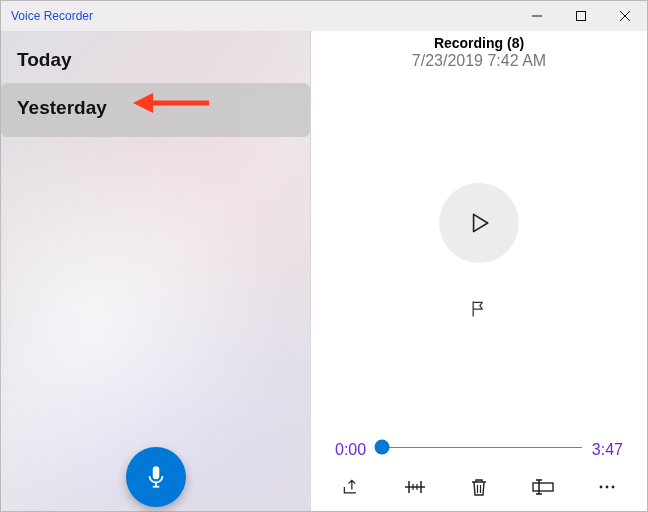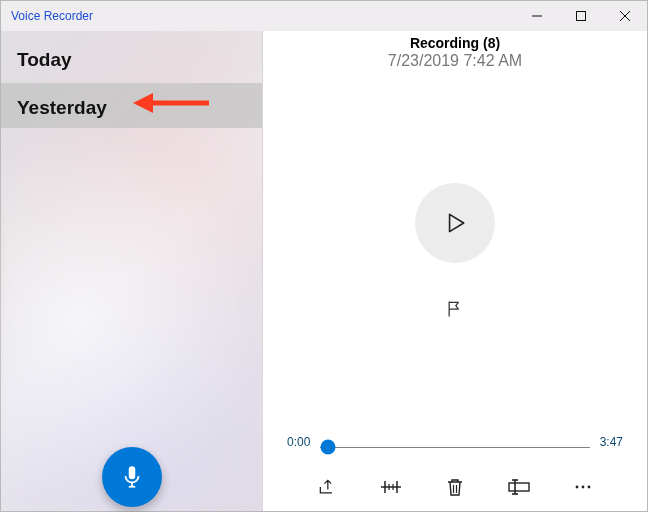--- a/index.html
+++ b/index.html
@@ -11,42 +11,42 @@
   .titlebar {
     height: 30px; display: flex; align-items: center; justify-content: space-between;
     padding-left: 10px; font-size: 12px; color: #1d4ed8;
     background: rgba(230,225,230,0.6);
   }
   .win-controls { display: flex; }
   .win-btn { width: 44px; height: 30px; display:flex; align-items:center; justify-content:center; color:#111; }
   .win-btn svg { stroke:#111; }
   .body { flex:1; display:flex; min-height:0; }
   .sidebar {
-    width: 262px; position:relative;
+    width: 310px; position:relative;
     background: linear-gradient(135deg, #e0dde4 0%, #e6e0e4 30%, #eceaed 50%, #e7e3e9 70%, #e2dde4 100%);
     border-right: 1px solid rgba(0,0,0,0.05);
     display:flex; flex-direction:column;
   }
   .sidebar::before{
     content:""; position:absolute; inset:0;
     background:
       radial-gradient(circle at 30% 60%, rgba(255,255,255,0.6), transparent 55%),
       radial-gradient(circle at 70% 30%, rgba(255,200,200,0.25), transparent 50%),
       radial-gradient(circle at 50% 85%, rgba(200,200,255,0.25), transparent 55%);
     filter: blur(6px);
     pointer-events:none;
   }
   .section-header {
     position:relative; z-index:1;
     font-size:19px; font-weight:700; color:#111;
     padding: 18px 16px 12px 16px;
   }
   .section-header.selected {
     background: rgba(195,195,195,0.75);
-    padding-top:14px; padding-bottom:9px;
+    padding-top:14px; padding-bottom:18px;border-radius:6px;
   }
   .instr-arrow {
     position:absolute; left:130px; top:6px; z-index:2; display:flex; align-items:center;
   }
   .instr-arrow svg { display:block; }
   .record-btn {
     position:absolute; bottom:4px; left:50%; transform:translateX(-50%);
     width:60px; height:60px; border-radius:50%; background:#0078d7;
     display:flex; align-items:center; justify-content:center;
     box-shadow:0 4px 10px rgba(0,0,0,0.25);
@@ -58,22 +58,22 @@
   .rec-title-block { text-align:center; margin-top:4px; }
   .rec-title { font-size:14px; font-weight:600; color:#000; }
   .rec-sub { font-size:16px; color:#777; margin-top:1px; }
   .play-area { flex:1; display:flex; flex-direction:column; align-items:center; justify-content:center; gap:32px; }
   .play-btn {
     width:80px; height:80px; border-radius:50%; background:#ececec;
     display:flex; align-items:center; justify-content:center;
   }
   .flag-btn { width:28px; height:28px; display:flex; align-items:center; justify-content:center; color:#333; }
   .timeline-row {
-    display:flex; align-items:flex-start; gap:10px; padding: 0 24px 6px 24px;
-    font-size:12px; color:#0c4a6e;
+    display:flex; align-items:flex-end; gap:10px; padding: 0 24px 6px 24px;
+    font-size:16px; color:#6d28d9;
   }
   .track { flex:1; height:24px; position:relative; }
   .track-line { position:absolute; left:0; right:0; top:50%; height:1px; background:#808080; }
   .track-knob { position:absolute; top:50%; transform:translate(-50%,-50%); width:15px; height:15px; border-radius:50%; background:#0078d7; }
   .toolbar {
     display:flex; align-items:center; justify-content:center; gap:40px;
     padding:10px 0 12px 0;
   }
   .tb-btn { width:24px; height:24px; display:flex; align-items:center; justify-content:center; color:#222; }
   .tb-btn svg { stroke:#222; fill:none; }

